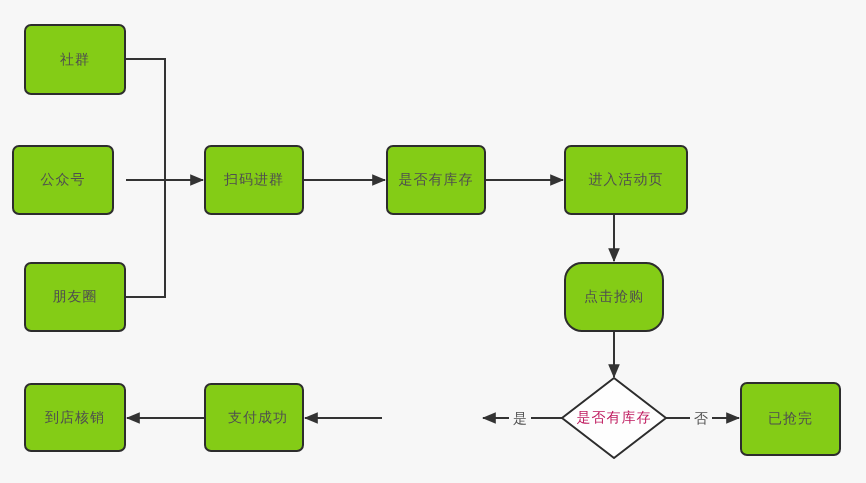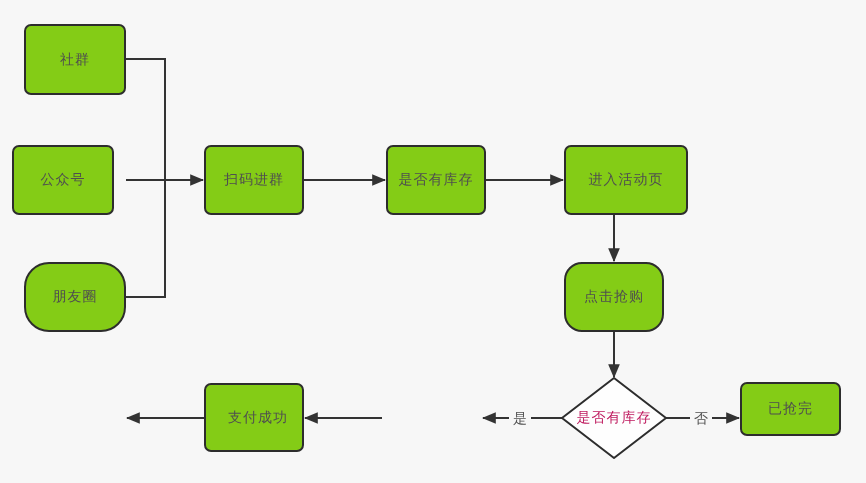--- a/index.html
+++ b/index.html
@@ -92,35 +92,36 @@
     <line x1="382" y1="418" x2="305" y2="418" marker-end="url(#arrow)"></line>
     <line x1="204" y1="418" x2="127" y2="418" marker-end="url(#arrow)"></line>
 
     <polygon points="614,378 666,418 614,458 562,418" fill="#fefefe" stroke="#2d2d2d" stroke-width="2" stroke-linejoin="round"></polygon>
   </svg>
 
   <div class="node" style="left:24px;  top:24px;  width:102px; height:71px;">社群</div>
 
   <div class="node" style="left:12px;  top:145px; width:102px; height:70px;">公众号</div>
 
-  <div class="node" style="left:24px;  top:262px; width:102px; height:70px;border-radius:25px;">朋友圈</div>
+  <div class="node" style="left:24px;  top:262px; width:102px; height:70px;">朋友圈</div>
 
   <div class="node" style="left:204px; top:145px; width:100px; height:70px;">扫码进群</div>
 
   <div class="node" style="left:386px; top:145px; width:100px; height:70px;">是否有库存</div>
 
   <div class="node" style="left:564px; top:145px; width:124px; height:70px;">进入活动页</div>
 
   <div class="node" style="left:564px; top:262px; width:100px; height:70px;border-radius:18px;">点击抢购</div>
 
   <div class="diamond-label">是否有库存</div>
 
 
   <div class="node" style="left:204px; top:383px; width:100px; height:69px;padding-left:8px;">支付成功</div>
 
+  <div class="node" style="left:24px;  top:383px; width:102px; height:69px;">到店核销</div>
 
-  <div class="node" style="left:740px; top:382px; width:101px; height:54px;">已抢完</div>
+  <div class="node" style="left:740px; top:382px; width:101px; height:74px;">已抢完</div>
 
   <span class="edge-label" style="left:520px; top:418px;">是</span>
 
   <span class="edge-label" style="left:701px; top:418px;">否</span>
 
 </div>
 
 </body></html>

